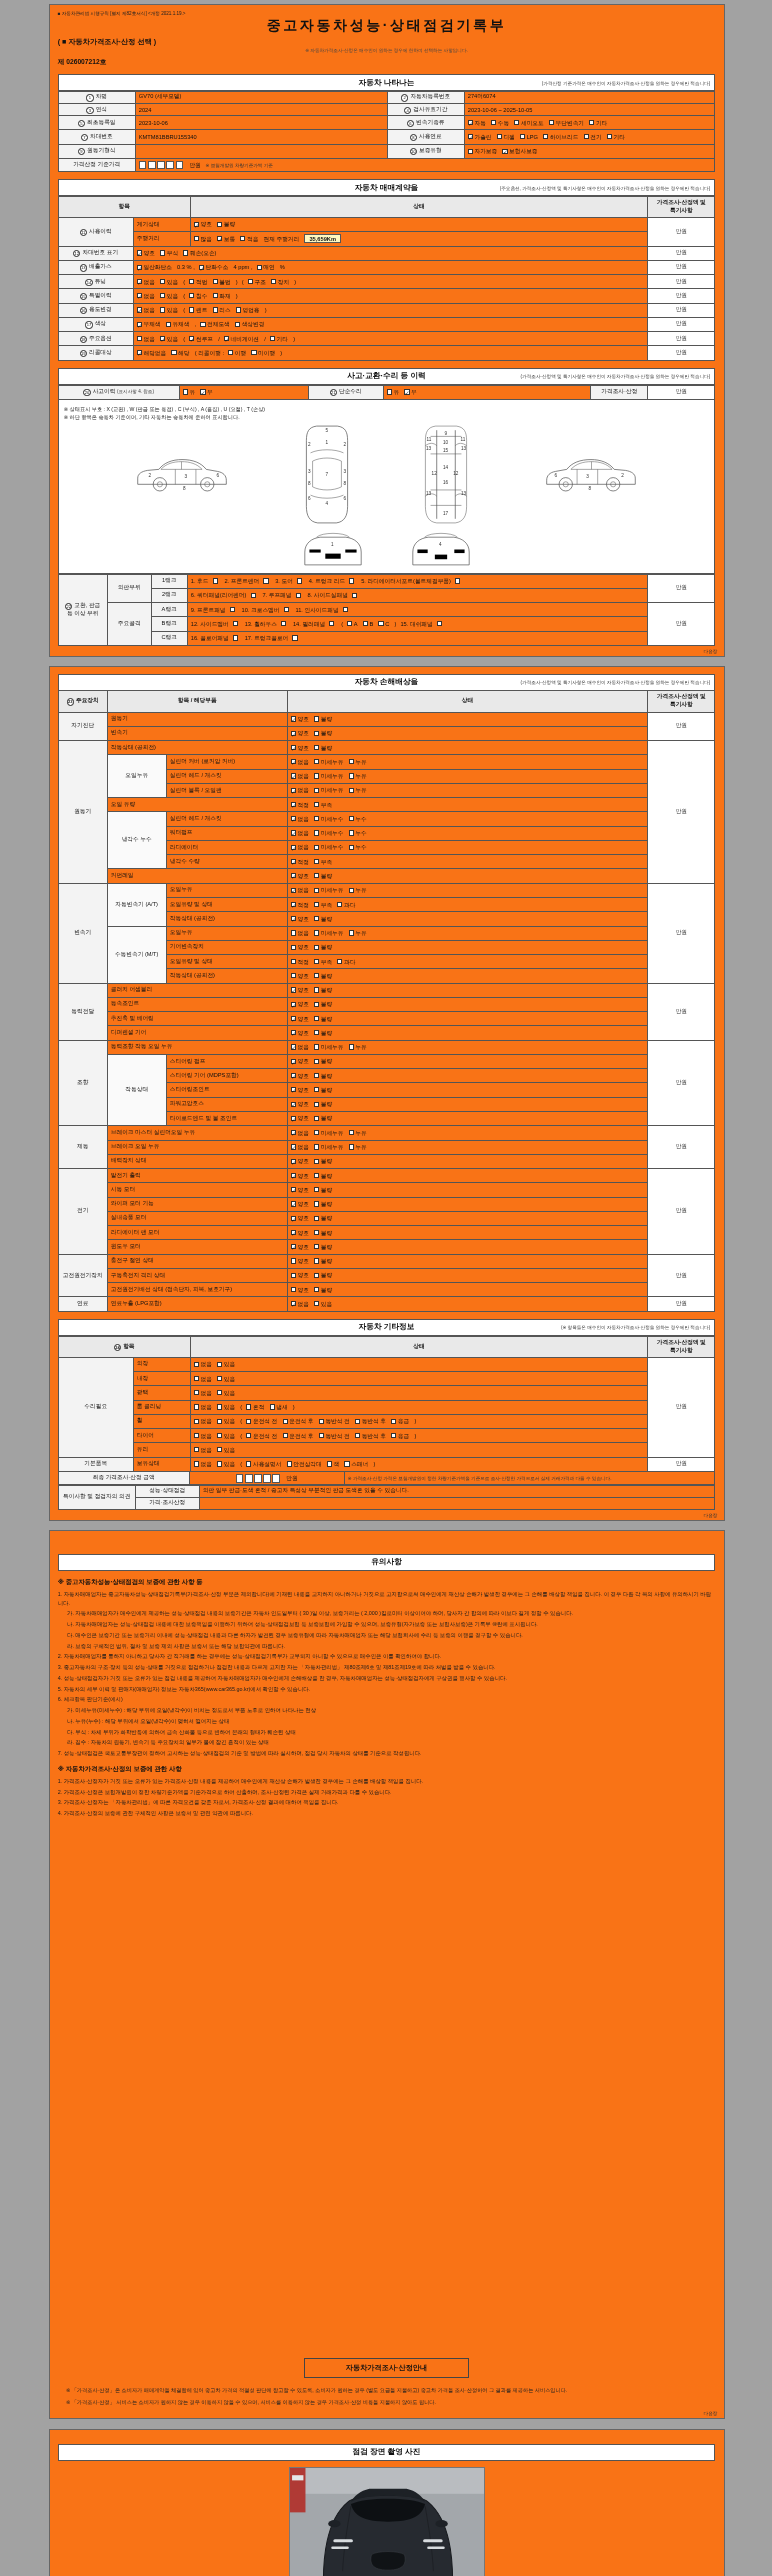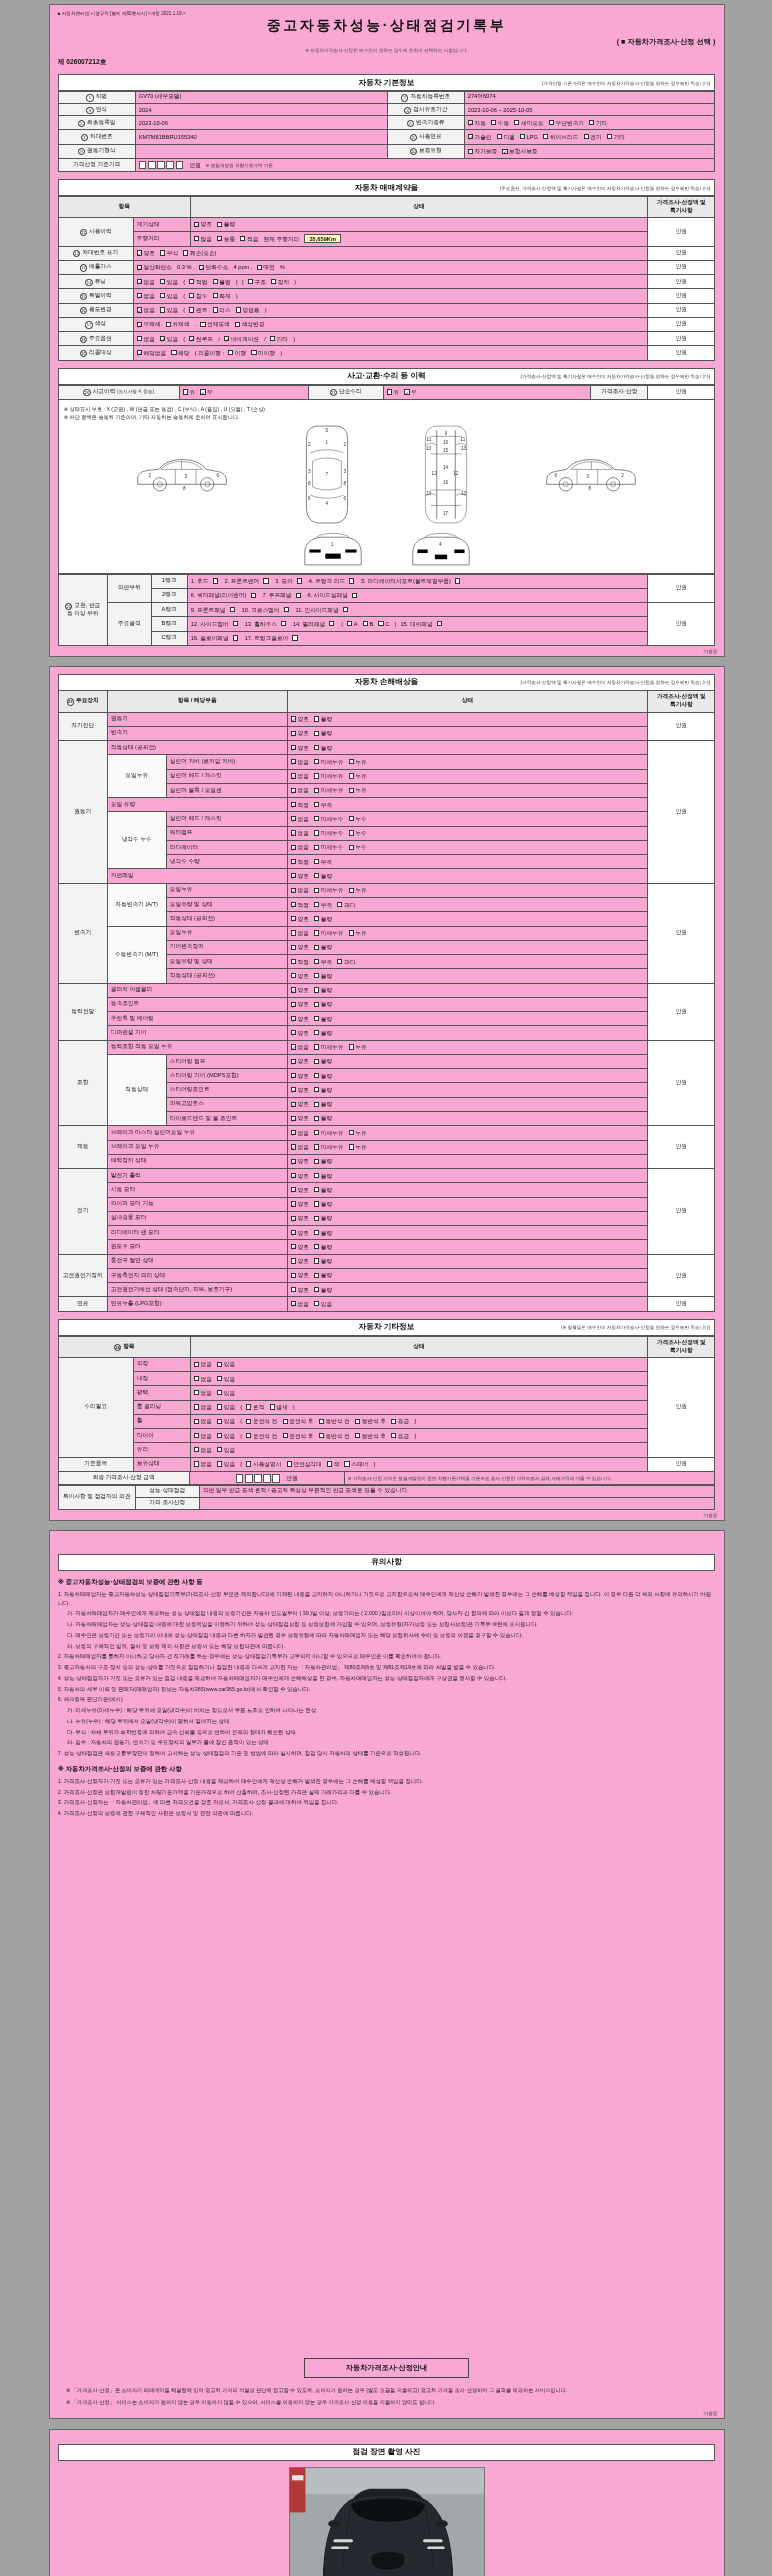--- a/index.html
+++ b/index.html
@@ -1,22 +1,22 @@
 <!DOCTYPE html>
 <html style="font-size:8.2px"><head>
 <meta charset="utf-8">
 <style>
 *{box-sizing:border-box;margin:0;padding:0}
 html,body{background:#a2a2a2}
 body{width:773px;font-family:"Liberation Sans","DejaVu Sans",sans-serif;color:#111}
 .page{padding:4.1px 0 20.6px}
-.panel{width:676px;margin:0 auto 9.3px;background:#f9a8d4;border:0.5px solid #666;padding:6.2px 8.2px 10.3px;position:relative}
+.panel{width:676px;margin:0 auto 9.3px;background:#f97316;border:0.5px solid #666;padding:6.2px 8.2px 10.3px;position:relative}
 .form-note{font-size:4.6px;color:#222;margin-bottom:1px}
 .title{text-align:center;font-size:14px;font-weight:bold;letter-spacing:2.6px;margin-top:1px}
-.subtitle{text-align:right;font-size:7.2px;font-weight:bold;margin-top:1.5px}
+.subtitle{text-align:left;font-size:7.2px;font-weight:bold;margin-top:1.5px}
 .subnote{text-align:center;font-size:4.6px;color:#444;margin-top:1px}
 .docno{font-size:6.7px;font-weight:bold;margin:5.2px 0 1px}
 .section-bar{border:0.5px solid #555;background:#fff;text-align:center;font-weight:bold;font-size:7.7px;padding:2.6px 0;position:relative;margin-top:7.2px}
 .section-bar .note{position:absolute;right:4.1px;top:50%;transform:translateY(-50%);font-weight:normal;font-size:4.6px;color:#333;max-width:222px;text-align:right}
 table.f{width:100%;border-collapse:collapse;font-size:5.7px;margin-top:-0.5px;table-layout:fixed}
 .f td,.f th{border:0.5px solid #555;padding:1.5px 3.1px;vertical-align:middle;word-break:keep-all}
 .f th{background:#e9e9e9;font-weight:bold;text-align:center;padding:2.1px 1px}
 .lab{background:#f3f3f3;text-align:center}
 .gname{background:#f3f3f3;text-align:center}
 .mid{background:#fafafa;text-align:center}
@@ -60,21 +60,21 @@
 <div class="page">
 
   <div class="panel panel1">
     <div class="form-note">■ 자동차관리법 시행규칙 [별지 제82호서식] &lt;개정 2021.1.19.&gt;</div>
     <h1 class="title">중고자동차성능·상태점검기록부</h1>
     <div class="subtitle">( ■ 자동차가격조사·산정 선택 )</div>
     <div class="subnote">※ 자동차가격조사·산정은 매수인이 원하는 경우에 한하여 선택하는 사항입니다.</div>
     <div class="docno">제 026007212호</div>
 
     <div class="section-bar">
-      <span>자동차 기본정보</span>
+      <span>자동차 나타나는</span>
       <span class="note">(가격산정 기준가격은 매수인이 자동차가격조사·산정을 원하는 경우에만 적습니다)</span>
     </div>
     <table class="f">
       <colgroup>
           <col style="width:77px">
           <col style="width:252px">
           <col style="width:77px">
           <col>
         </colgroup>
       <tbody>

